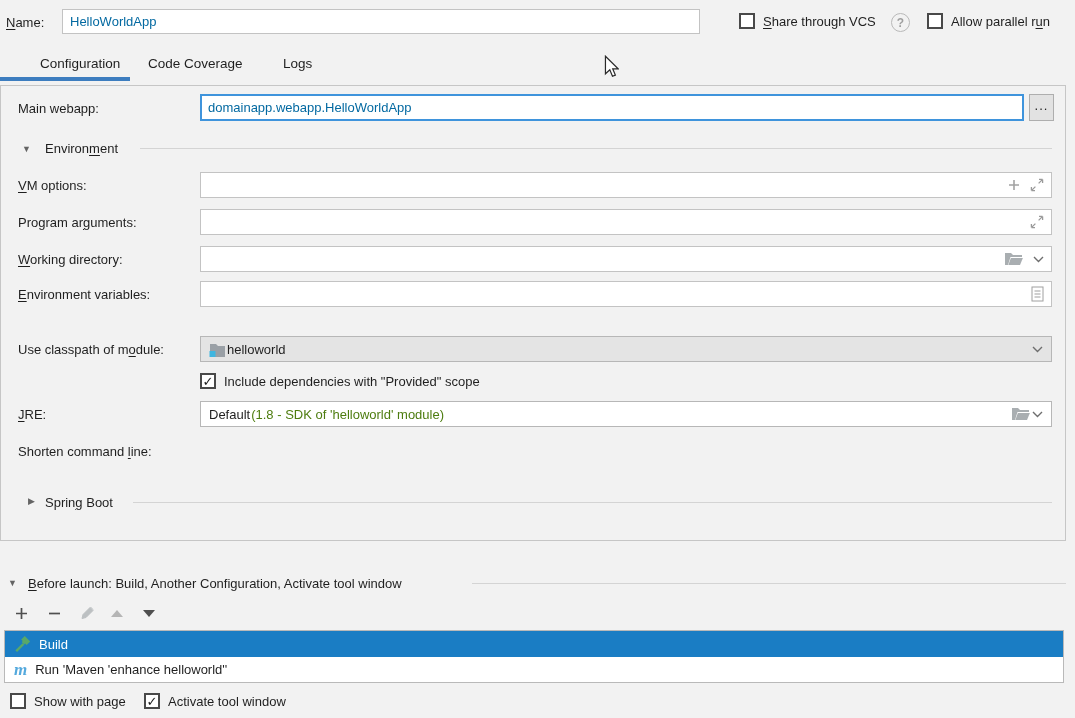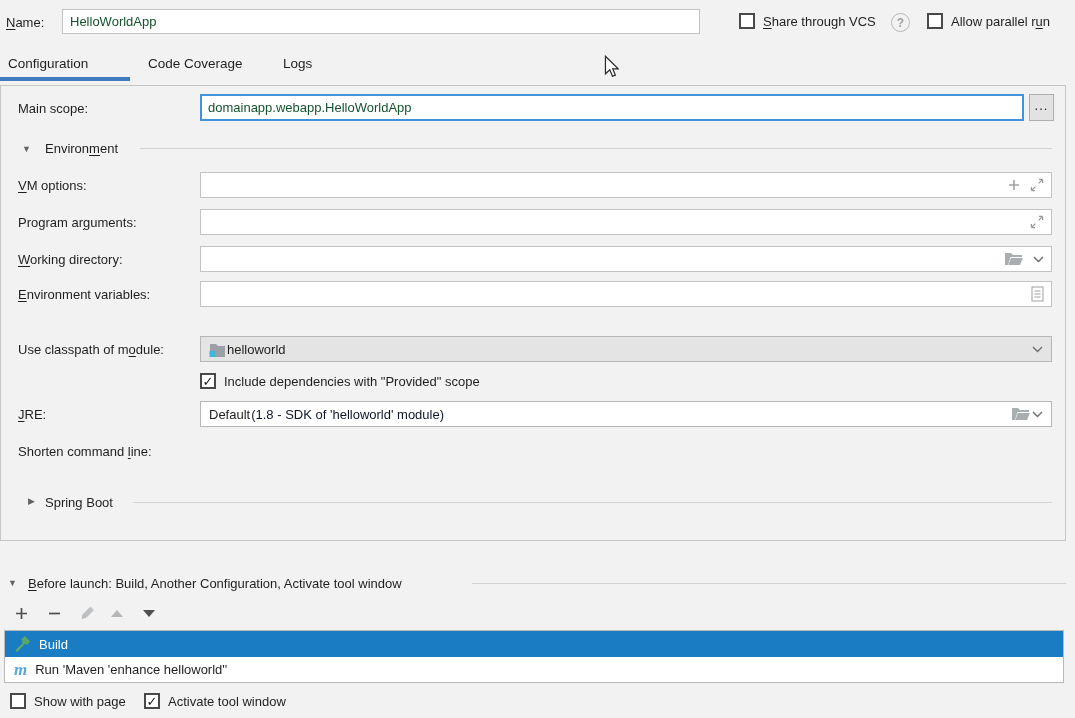--- a/index.html
+++ b/index.html
@@ -1,31 +1,31 @@
 <!DOCTYPE html>
 <html><head>
 <meta charset="utf-8">
 <style>
   html,body{margin:0;padding:0;background:#e9e9e9;}
   .screen{position:relative;width:1075px;height:718px;background:#f2f2f2;
     font-family:"Liberation Sans","DejaVu Sans",sans-serif;font-size:13px;color:#1f1f1f;overflow:hidden;}
   .abs{position:absolute;}
   u{text-underline-offset:2px;}
   
-  .txt{box-sizing:border-box;border:1px solid #c3c3c3;background:#fff;font:inherit;color:#14532d;
+  .txt{box-sizing:border-box;border:1px solid #c3c3c3;background:#fff;font:inherit;color:#0369a1;
     padding:0 7px;height:26px;outline:none;width:100%;}
   .txt.focused{border:2px solid #3f94dc;padding:4px 6px;}
   .field{position:absolute;}
   .field .ovl{position:absolute;top:0;bottom:0;display:flex;align-items:center;gap:9px;right:8px;}
   
   .combo{box-sizing:border-box;position:absolute;height:26px;border:1px solid #b7b7b7;display:flex;
     align-items:center;padding:0 8px;gap:1px;}
   .combo.grey{background:#e4e4e4;}
   .combo.white{background:#fff;text-align:right;}
-  .combo .hint{color:#0f172a;}
+  .combo .hint{color:#4d7c0f;}
   .combo .spacer{flex:1;}
   
   .browse{box-sizing:border-box;position:absolute;background:#e2e2e2;border:1px solid #aeaeae;
     color:#1f1f1f;display:flex;align-items:center;justify-content:center;font:inherit;letter-spacing:1px;
     padding-bottom:6px;cursor:default;}
   
   .cb{position:absolute;display:flex;align-items:center;gap:8px;white-space:nowrap;}
   .cb .box{width:16px;height:16px;box-sizing:border-box;border:2px solid #494949;background:#fff;
     display:flex;align-items:center;justify-content:center;font-size:13px;line-height:1;color:#1b1b1b;flex:0 0 auto;}
   
@@ -65,28 +65,28 @@
     <span><u>S</u>hare through VCS</span>
   </div>
   <div class="help" style="left:891px;top:13px">
     <span>?</span>
   </div>
   <div class="cb" style="left:927px;top:13px">
     <span class="box"></span>
     <span>Allow parallel r<u>u</u>n</span>
   </div>
 
-  <span class="tab" style="left:8px">Configuration</span>
+  <span class="tab" style="left:40px">Configuration</span>
   <span class="tab" style="left:148px">Code Coverage</span>
   <span class="tab" style="left:283px">Logs</span>
   <div class="tab-indicator"></div>
 
   <div class="panel"></div>
 
-  <span class="label" style="left:18px;top:101px">Main scope:</span>
+  <span class="label" style="left:18px;top:101px">Main webapp:</span>
   <div class="field" style="left:200px;top:94px;width:824px;height:27px">
     <input class="txt focused" style="height: 27px;" value="domainapp.webapp.HelloWorldApp">
   </div>
   <button class="browse" style="left:1029px;top:94px;width:25px;height:27px">...</button>
 
   <span class="tri" style="left:22px;top:144px">▼</span>
   <span class="label" style="left:45px;top:141px">Environ<u>m</u>ent</span>
   <div class="sect-line" style="left:140px;top:148px;width:912px"></div>
 
   <span class="label" style="left:18px;top:178px"><u>V</u>M options:</span>

